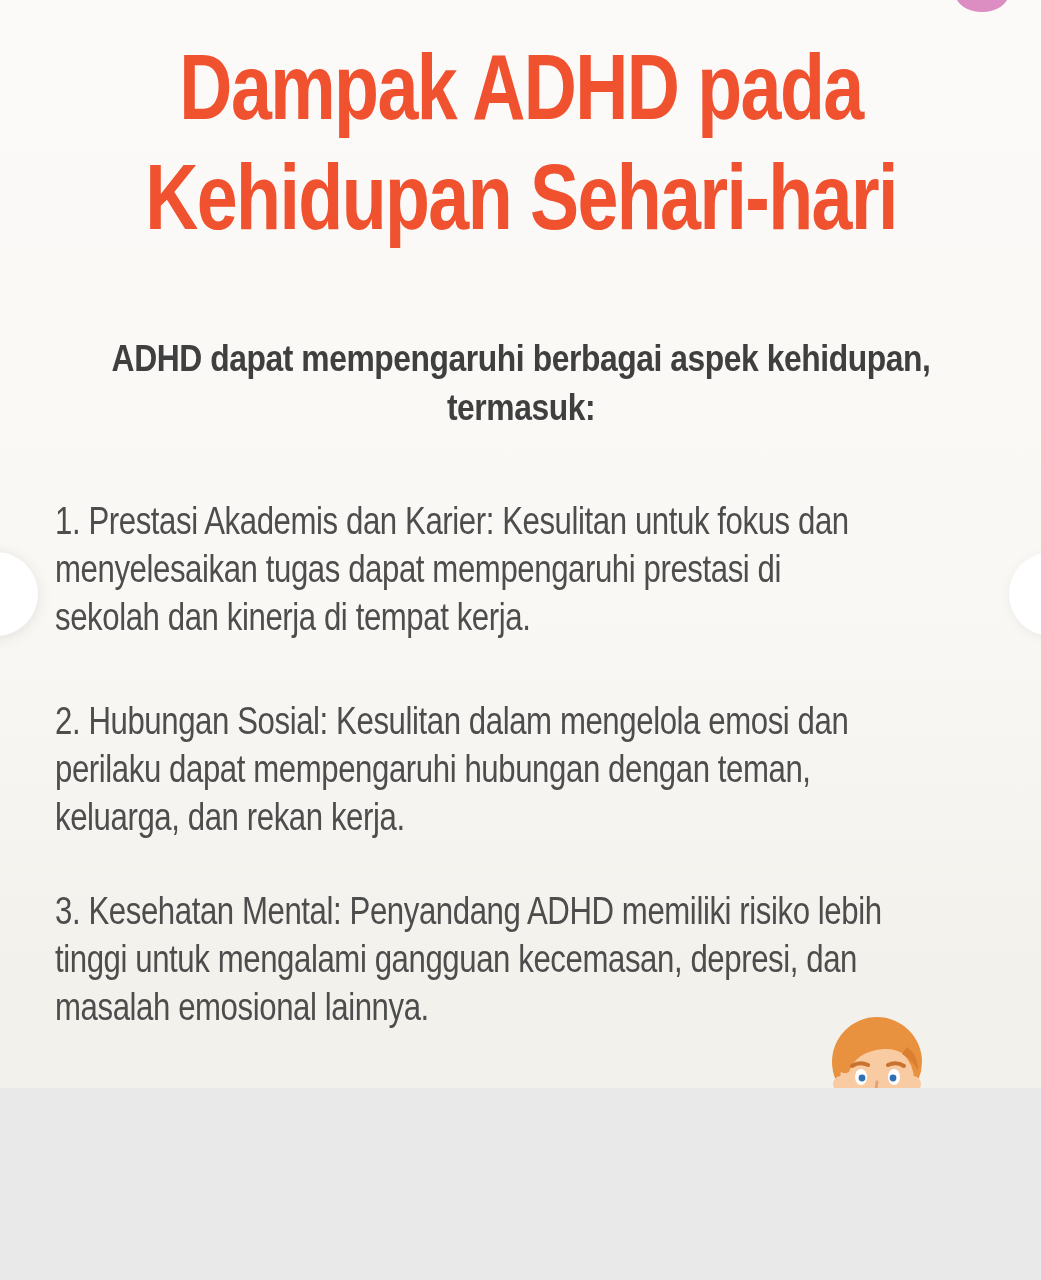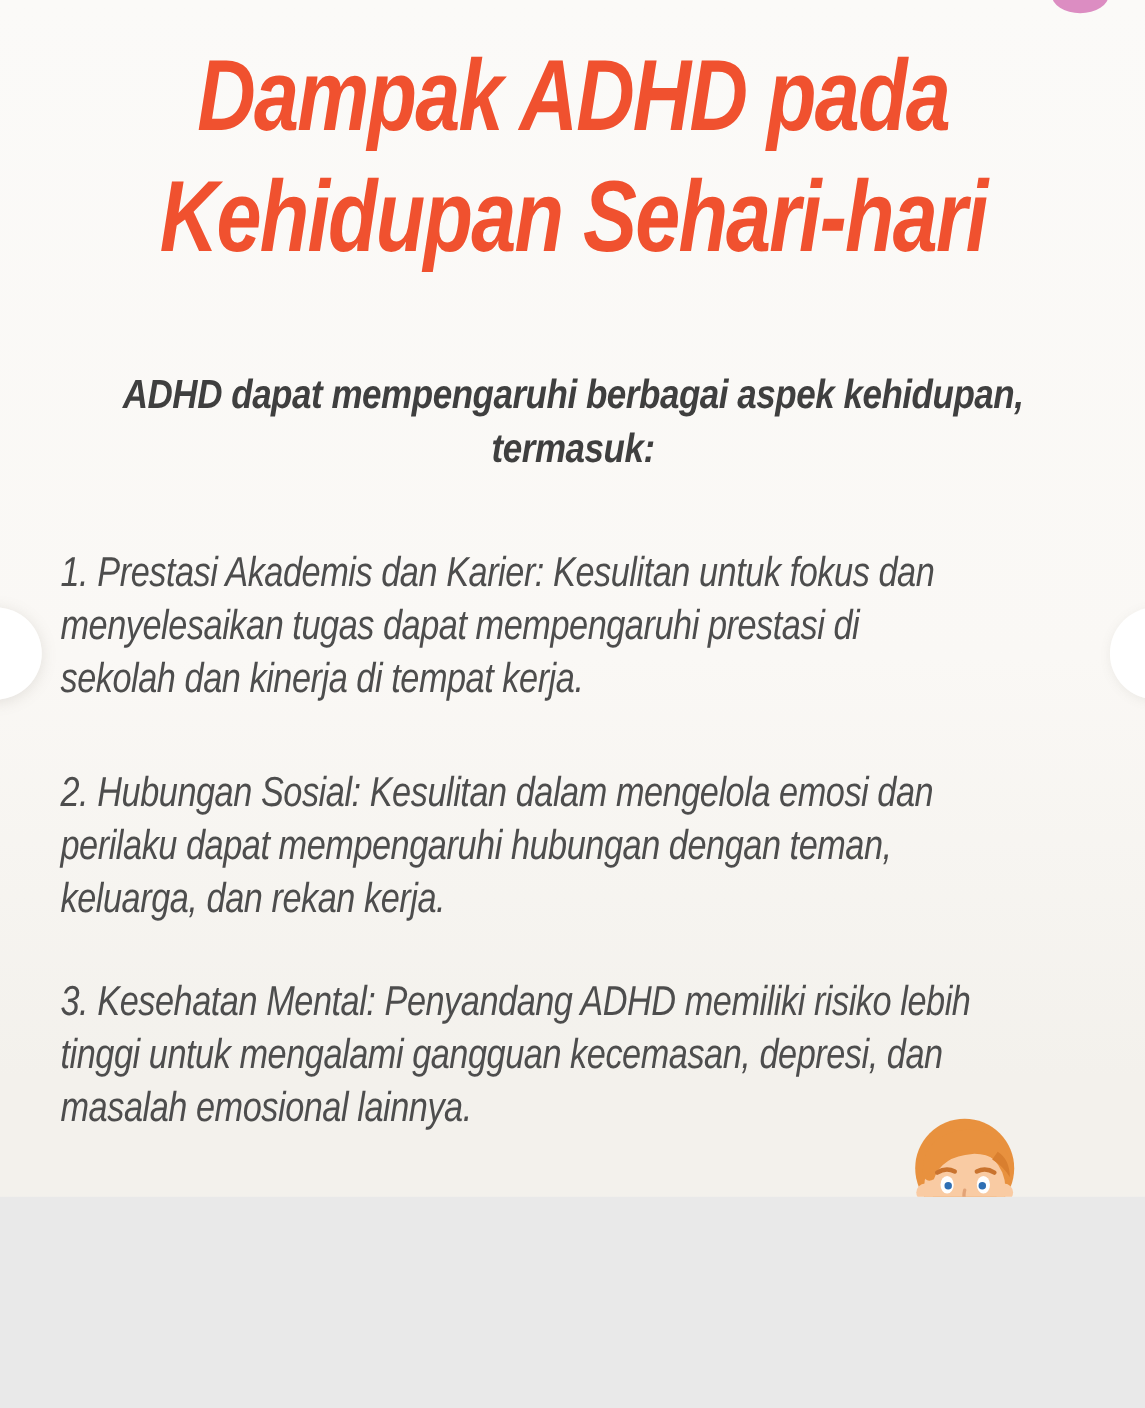--- a/index.html
+++ b/index.html
@@ -11,21 +11,20 @@
     --wave-yellow:#E7CF6D;
     --pink-accent:#DC8DC2;
   }
   html,body{margin:0;padding:0;}
   body{font-family:"Liberation Sans","DejaVu Sans",sans-serif;background:#e9e9e9;}
   .poster{
     position:relative;
     width:1041px;height:1088px;
     overflow:hidden;
     background:linear-gradient(180deg,var(--background-top) 0%, #FAF8F5 55%, var(--background-bottom) 90%);
-    font-style:italic;
   }
   
   .pink-bump{
     position:absolute;left:956px;top:-22px;width:52px;height:34px;
     border-radius:50%;background:var(--pink-accent);
   }
   
   .edge-circle{
     position:absolute;width:84px;height:84px;border-radius:50%;
     background:rgba(255,255,255,0.92);

